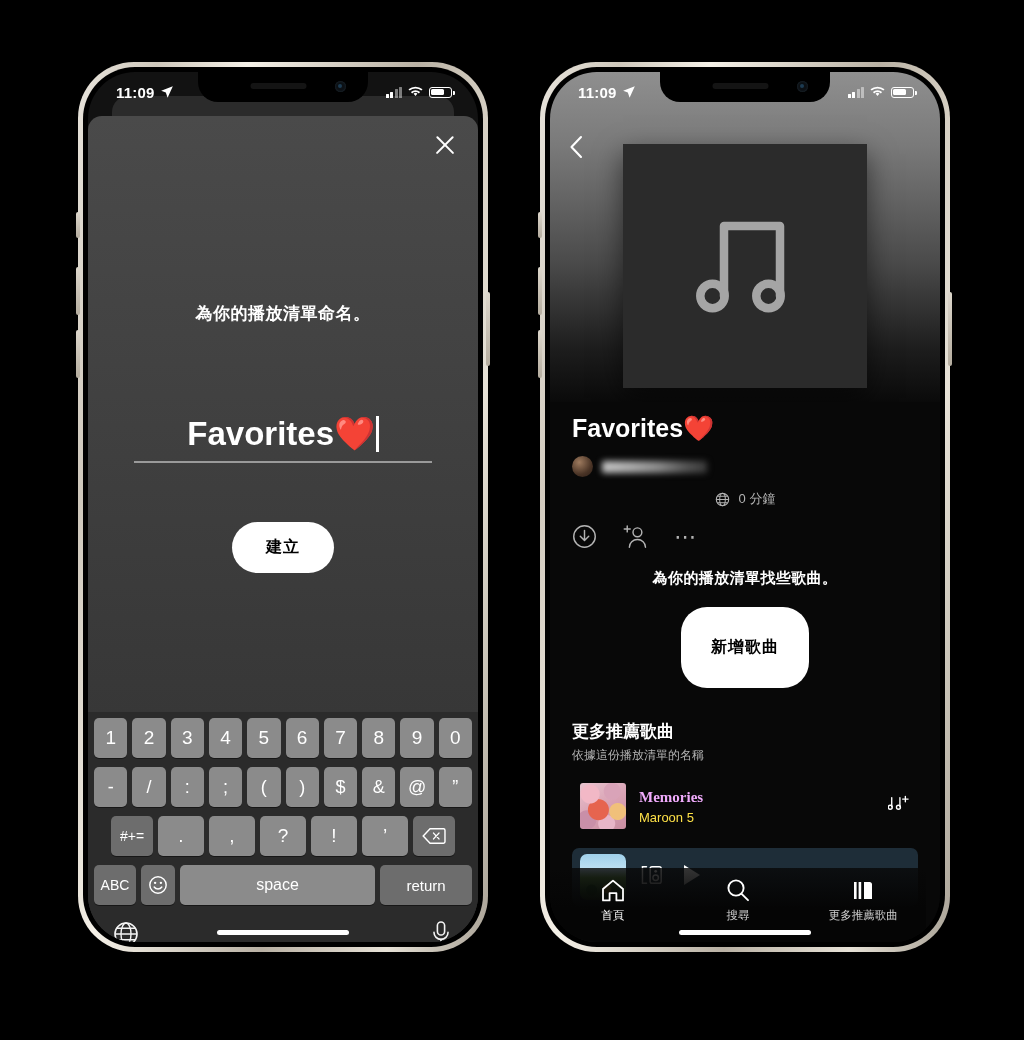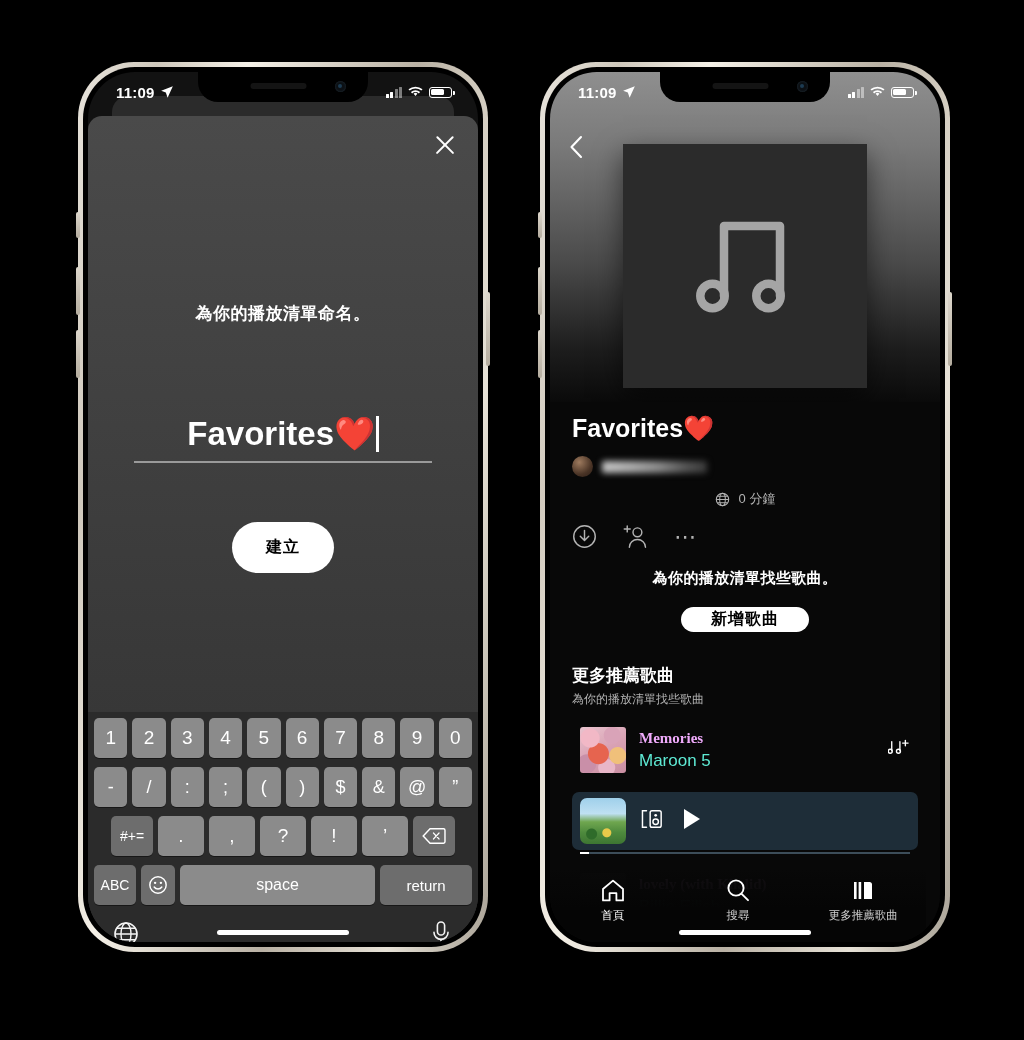--- a/index.html
+++ b/index.html
@@ -108,21 +108,21 @@
   .pl-avatar{ width:21px; height:21px; border-radius:50%;
     background:radial-gradient(circle at 35% 30%,#9d7a5e,#4a3426 60%,#2a1d16); filter:blur(.4px); }
   .pl-owner-blur{ width:105px; height:12px; border-radius:2px;
     background:linear-gradient(90deg,#c7c7c7 0%,#aaa 30%,#8a8a8a 55%,#555 80%,#3a3a3a 100%); filter:blur(3px); }
   .pl-meta{ display:flex; align-items:center; gap:9px; margin-top:13px; color:#b3b3b3; font-size:13px;justify-content:center; }
   .pl-actions{ display:flex; align-items:center; gap:25px; margin-top:16px; color:#b3b3b3; }
   .pl-actions .act{ cursor:pointer; display:flex; align-items:center; }
   .dots{ font-size:22px; letter-spacing:2px; line-height:12px; }
   .find-songs{ text-align:center; color:#fff; font-size:15px; font-weight:bold; margin-top:20px; letter-spacing:.4px; }
   .add-btn{ display:block; margin:19px auto 0; background:#fff; color:#000; border:none;
-    font-size:16px; font-weight:bold; padding:2px 30px; border-radius:26px; cursor:pointer; letter-spacing:1px; }
+    font-size:16px; font-weight:bold; padding:30px 30px; border-radius:26px; cursor:pointer; letter-spacing:1px; }
   .rec-head{ color:#fff; font-size:17px; font-weight:bold; margin-top:32px; }
   .rec-sub{ color:#b3b3b3; font-size:12px; margin-top:4px; }
   .song{ display:flex; align-items:center; gap:13px; margin-top:13px; padding:6px 8px;
     border-radius:7px; cursor:pointer; }
   .song.active{ background:#1e2d38; }
   .song-art{ width:46px; height:46px; border-radius:3px; flex:0 0 46px; }
   .art-memories{ background:
       radial-gradient(circle at 22% 24%,#f2b8c6 9px,transparent 10px),
       radial-gradient(circle at 70% 18%,#d9a3b8 8px,transparent 9px),
       radial-gradient(circle at 40% 58%,#e6644f 10px,transparent 11px),
@@ -130,21 +130,21 @@
       radial-gradient(circle at 15% 80%,#c98fa8 9px,transparent 10px),
       radial-gradient(circle at 58% 88%,#e8b6c8 8px,transparent 9px),
       linear-gradient(150deg,#e9c4cf,#d9a2b4 50%,#c98ea2); }
   .art-rainbow{ border-radius:7px; background:
       linear-gradient(180deg,#9fd0ea 0%,#bfe0f2 34%,#6fa64f 52%,#4e8a3d 75%,#3d7532 100%); position:relative; overflow:hidden; }
   .art-rainbow::after{ content:""; position:absolute; left:4px; bottom:4px; width:38px; height:12px;
     background:radial-gradient(circle at 20% 50%,#2f6b2a 5px,transparent 6px),
                radial-gradient(circle at 60% 40%,#e8c94a 4px,transparent 5px); }
   .song-txt{ flex:1; min-width:0; }
   .song-title{ color:#f0abfc; font-size:15px; font-weight:bold; white-space:nowrap; overflow:hidden;font-family:Liberation Serif, serif; }
-  .song-artist{ color:#5eead4; font-size:17px; margin-top:4px; }
+  .song-artist{ color:#fde047; font-size:13px; margin-top:4px; }
   .song-right{ display:flex; align-items:center; gap:16px; color:#fff; }
   .progress{ height:2px; background:#3c4d59; margin:2px 8px 0; position:relative; }
   .progress i{ position:absolute; left:0; top:0; bottom:0; width:9px; background:#fff; }
   .song-ghost{ opacity:.28; }
   .tabbar{ position:absolute; left:0; right:14px; bottom:0; height:74px;
     background:linear-gradient(180deg,rgba(8,8,8,.82) 0%,#050505 55%);
     display:flex; align-items:flex-start; padding-top:10px; }
   .tab{ flex:1; display:flex; flex-direction:column; align-items:center; gap:5px; cursor:pointer; }
   .tab-label{ color:#cfcfcf; font-size:11.5px; }
   .tab.sel .tab-label{ color:#fff; }
@@ -388,21 +388,21 @@
                 <path d="M5.4 2v6.2M2.3 5.1h6.2" stroke="#b3b3b3" stroke-width="1.5" stroke-linecap="round"></path>
               </svg>
             </span>
             <span class="act dots">⋯</span>
           </div>
 
           <div class="find-songs">為你的播放清單找些歌曲。</div>
           <button class="add-btn">新增歌曲</button>
 
           <div class="rec-head">更多推薦歌曲</div>
-          <div class="rec-sub">為你的播放清單找些歌曲</div>
+          <div class="rec-sub">依據這份播放清單的名稱</div>
 
           <div class="song">
             <span class="song-art art-memories"></span>
             <span class="song-txt">
               <span class="song-title">Memories</span>
               <span class="song-artist" style="display:block">Maroon 5</span>
             </span>
             <span class="song-right">
               <span>
                 <svg width="22" height="20" viewBox="0 0 24 22">

